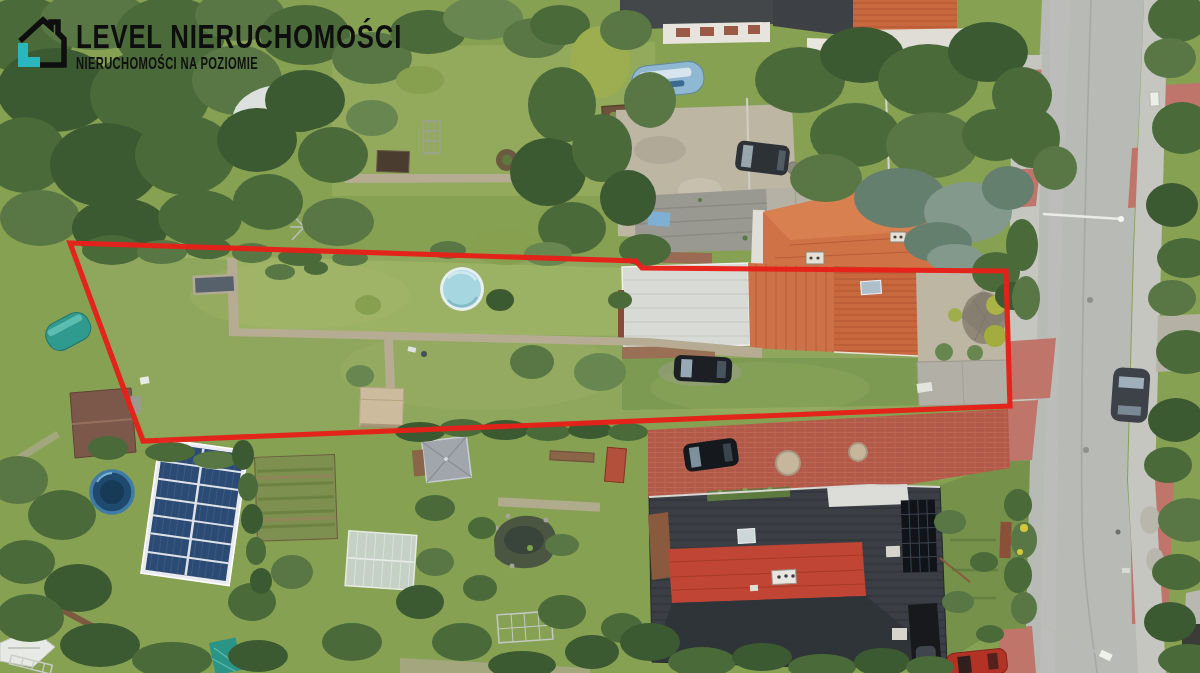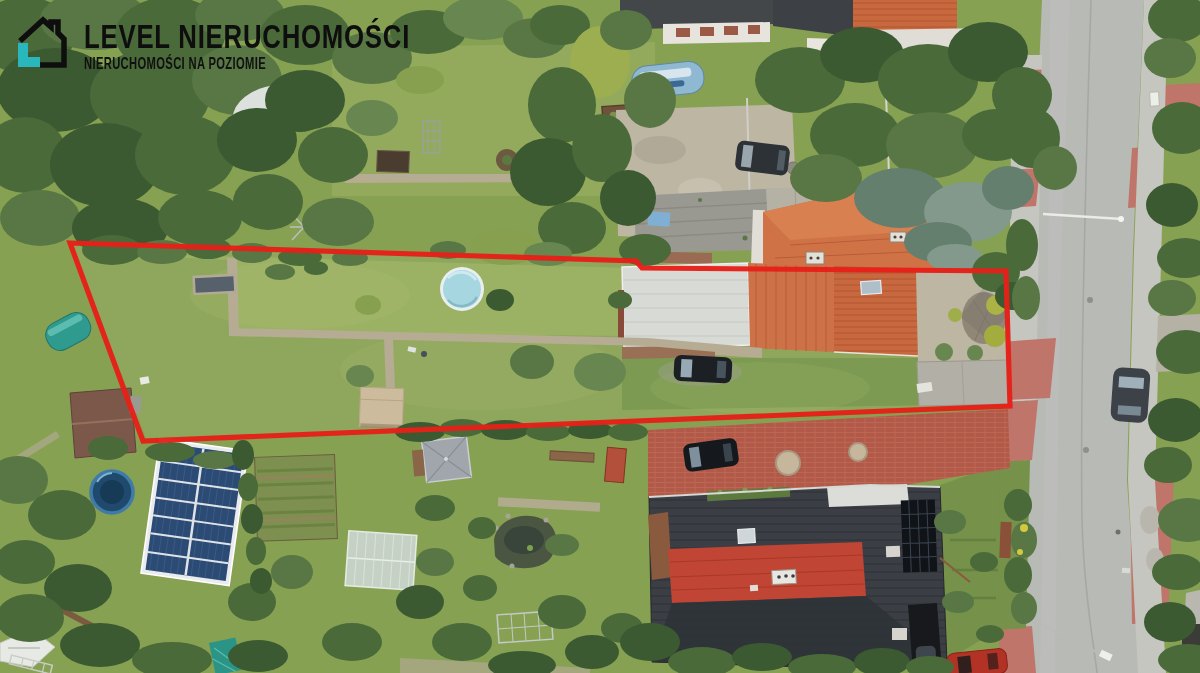--- a/index.html
+++ b/index.html
@@ -4,21 +4,21 @@
 <style>
   html,body{margin:0;padding:0;background:#222;}
   .stage{position:relative;width:1200px;height:673px;overflow:hidden;background:#87a153;
          font-family:"Liberation Sans",sans-serif;}
   .stage svg.scene{position:absolute;left:0;top:0;display:block;}.g3{fill:#75914a}
   .t1{fill:#3c5a31}.t2{fill:#4a6a3a}.t3{fill:#587745}.t4{fill:#688750}.t5{fill:#86a04f}
   .t6{fill:#647f6e}.t7{fill:#82998b}
   .pa{fill:#b5ac93}.rd{fill:#b8bab6}.sw{fill:#c6c6c0}.rp{fill:#bf7569}
   .gravel{fill:#bdb6a3}.slab{fill:#b5b1a4}.conc{fill:#b2b0a6}
   
-  .logo{position:absolute;left:14px;top:12px;display:flex;align-items:flex-end;gap:12px;}
+  .logo{position:absolute;left:14px;top:12px;display:flex;align-items:flex-end;gap:4px;}
   .logo-text{padding-top:8px;}
   .logo-title{font-weight:bold;font-size:33px;line-height:1.0;color:#0e0e0e;letter-spacing:1px;
               transform:scaleX(.78);transform-origin:left top;white-space:nowrap;}
   .logo-subtitle{font-weight:bold;font-size:16.5px;color:#101010;letter-spacing:.5px;margin-top:1px;
               transform:scaleX(.68);transform-origin:left top;white-space:nowrap;}
 </style>
 </head>
 <body>
 
 <div class="stage">

